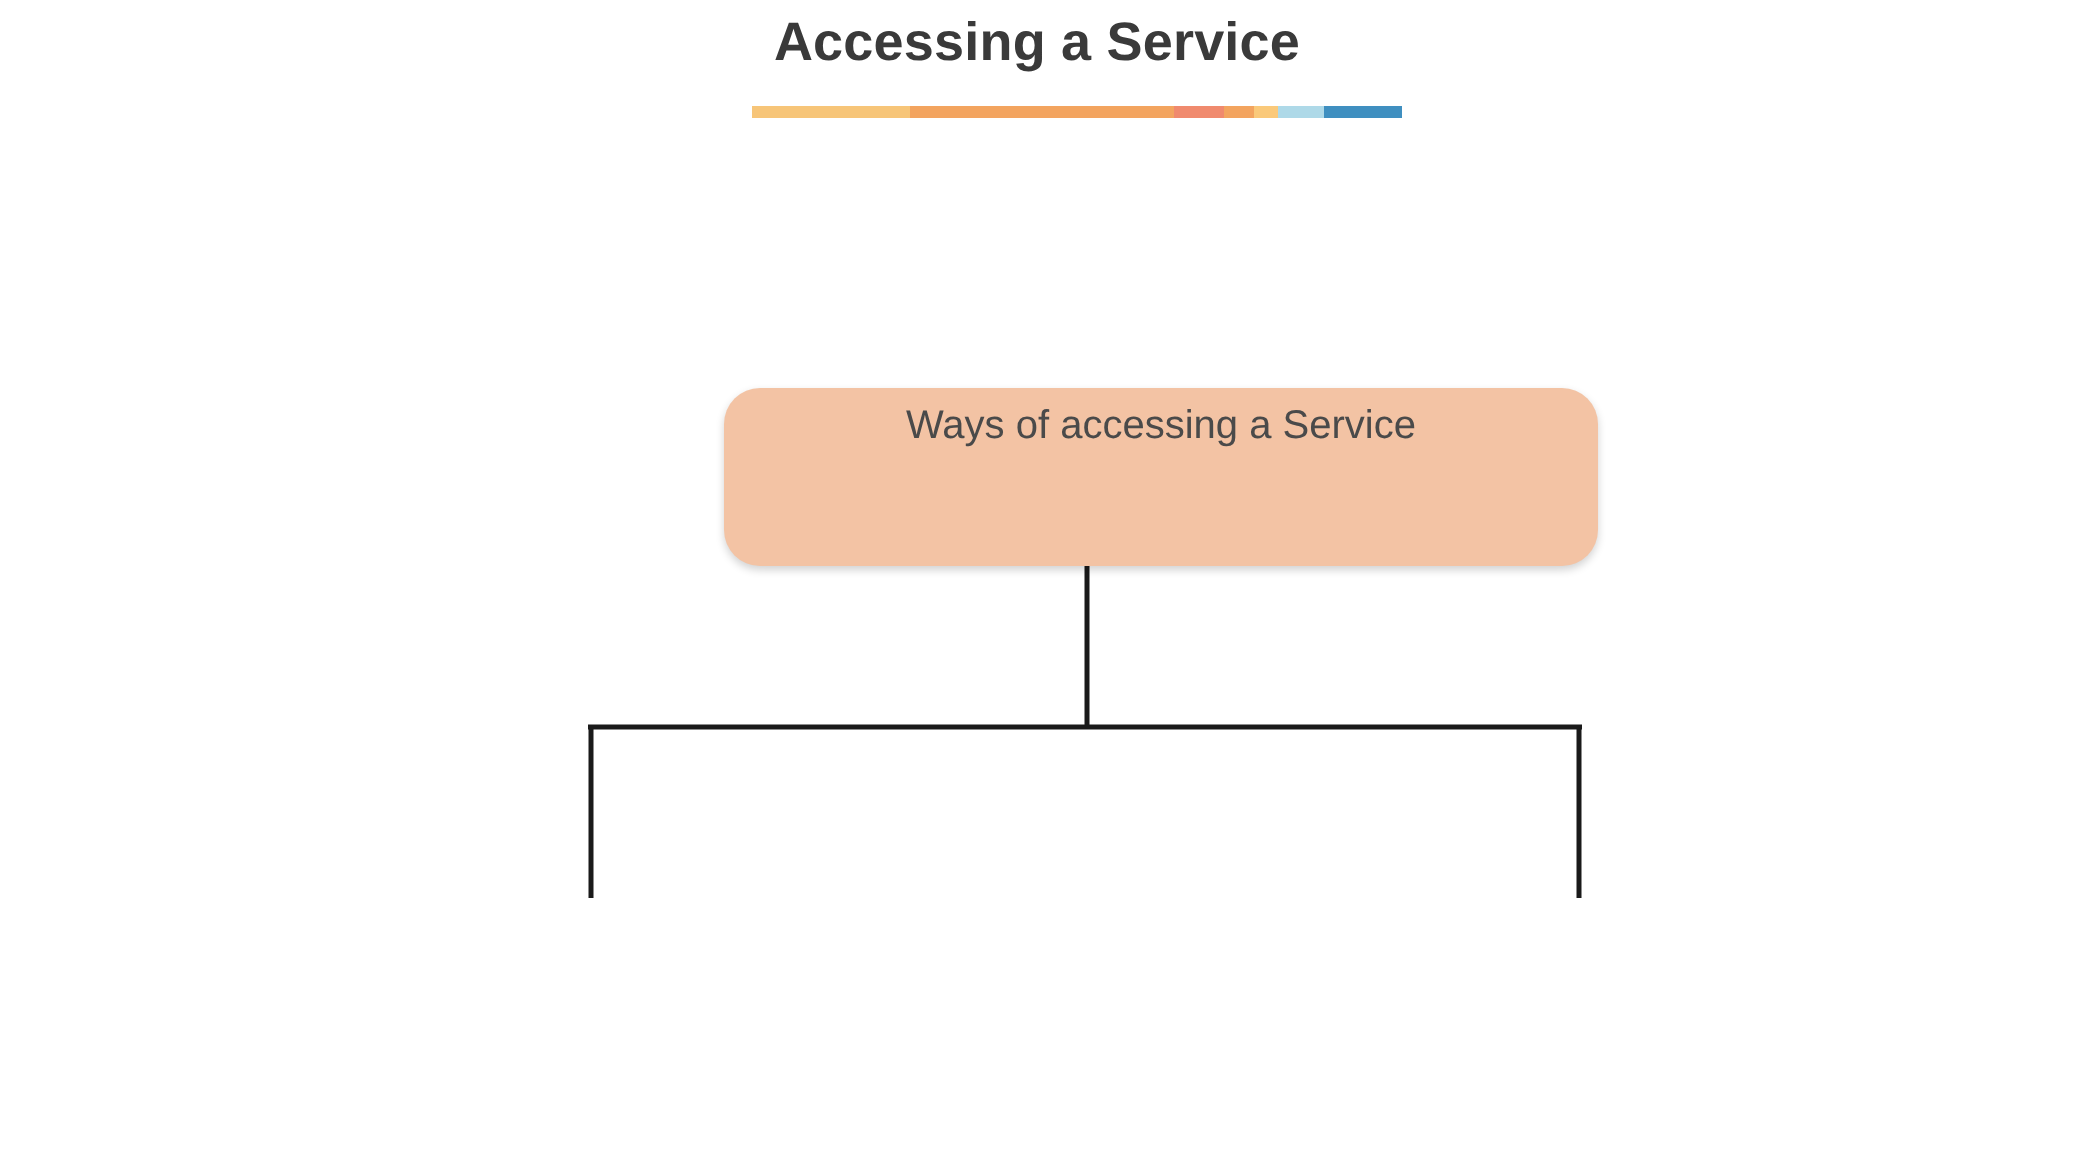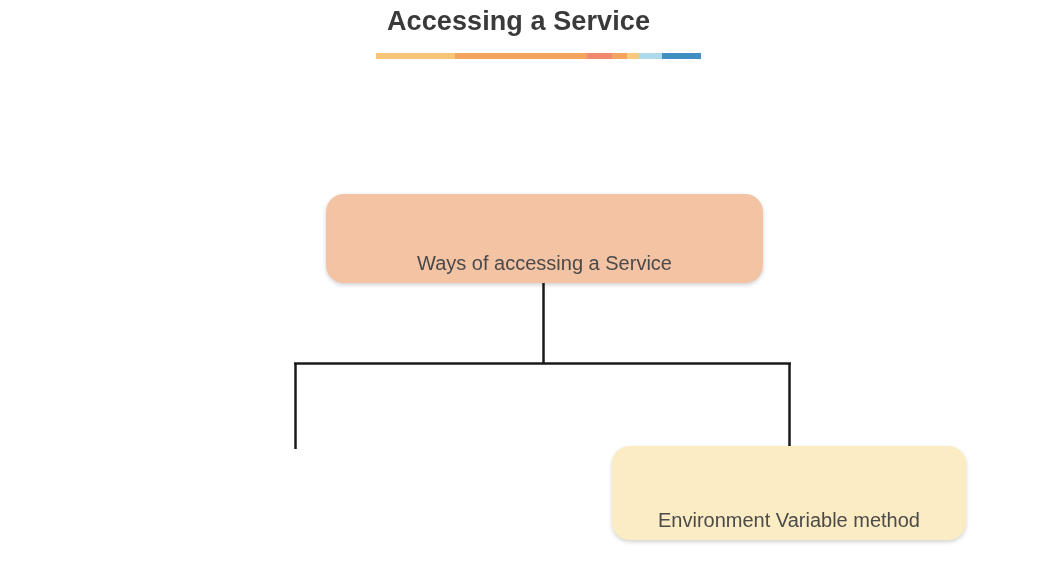--- a/index.html
+++ b/index.html
@@ -57,28 +57,29 @@
     height: 580px;
     pointer-events: none;
   }
 
   
   .node {
     position: absolute;
     box-sizing: border-box;
     border-radius: 18px;
     display: flex;
-    align-items: flex-end;
+    align-items: flex-start;
     justify-content: center;
     text-align: center;
     color: #4a4a4a;
     font-size: 20px;
     line-height: 27px;
     padding: 6px 14px;
     box-shadow: 0 2px 4px rgba(0,0,0,0.18);
+    margin-left: 36px;
   }
   .node-root {
     left: 326px;
     top: 194px;
     width: 437px;
     height: 89px;
   }
   .node-child-left {
     left: 120px;
     top: 446px;
@@ -118,17 +119,14 @@
       <line x1="295.5" y1="363" x2="295.5" y2="449" stroke="#1a1a1a"></line>
       <line x1="789.5" y1="363" x2="789.5" y2="449" stroke="#1a1a1a"></line>
     </g>
   </svg>
 
   <div class="node node-root" style="background: rgb(243, 195, 164); color: rgb(74, 74, 74);">
     <span class="node-label">Ways of accessing a Service</span>
   </div>
 
 
-  <div class="node node-child-right" style="background: rgb(252, 236, 196); color: rgb(74, 74, 74);">
-    <span class="node-label">Environment Variable method</span>
-  </div>
 
 </div>
 
 </body></html>

